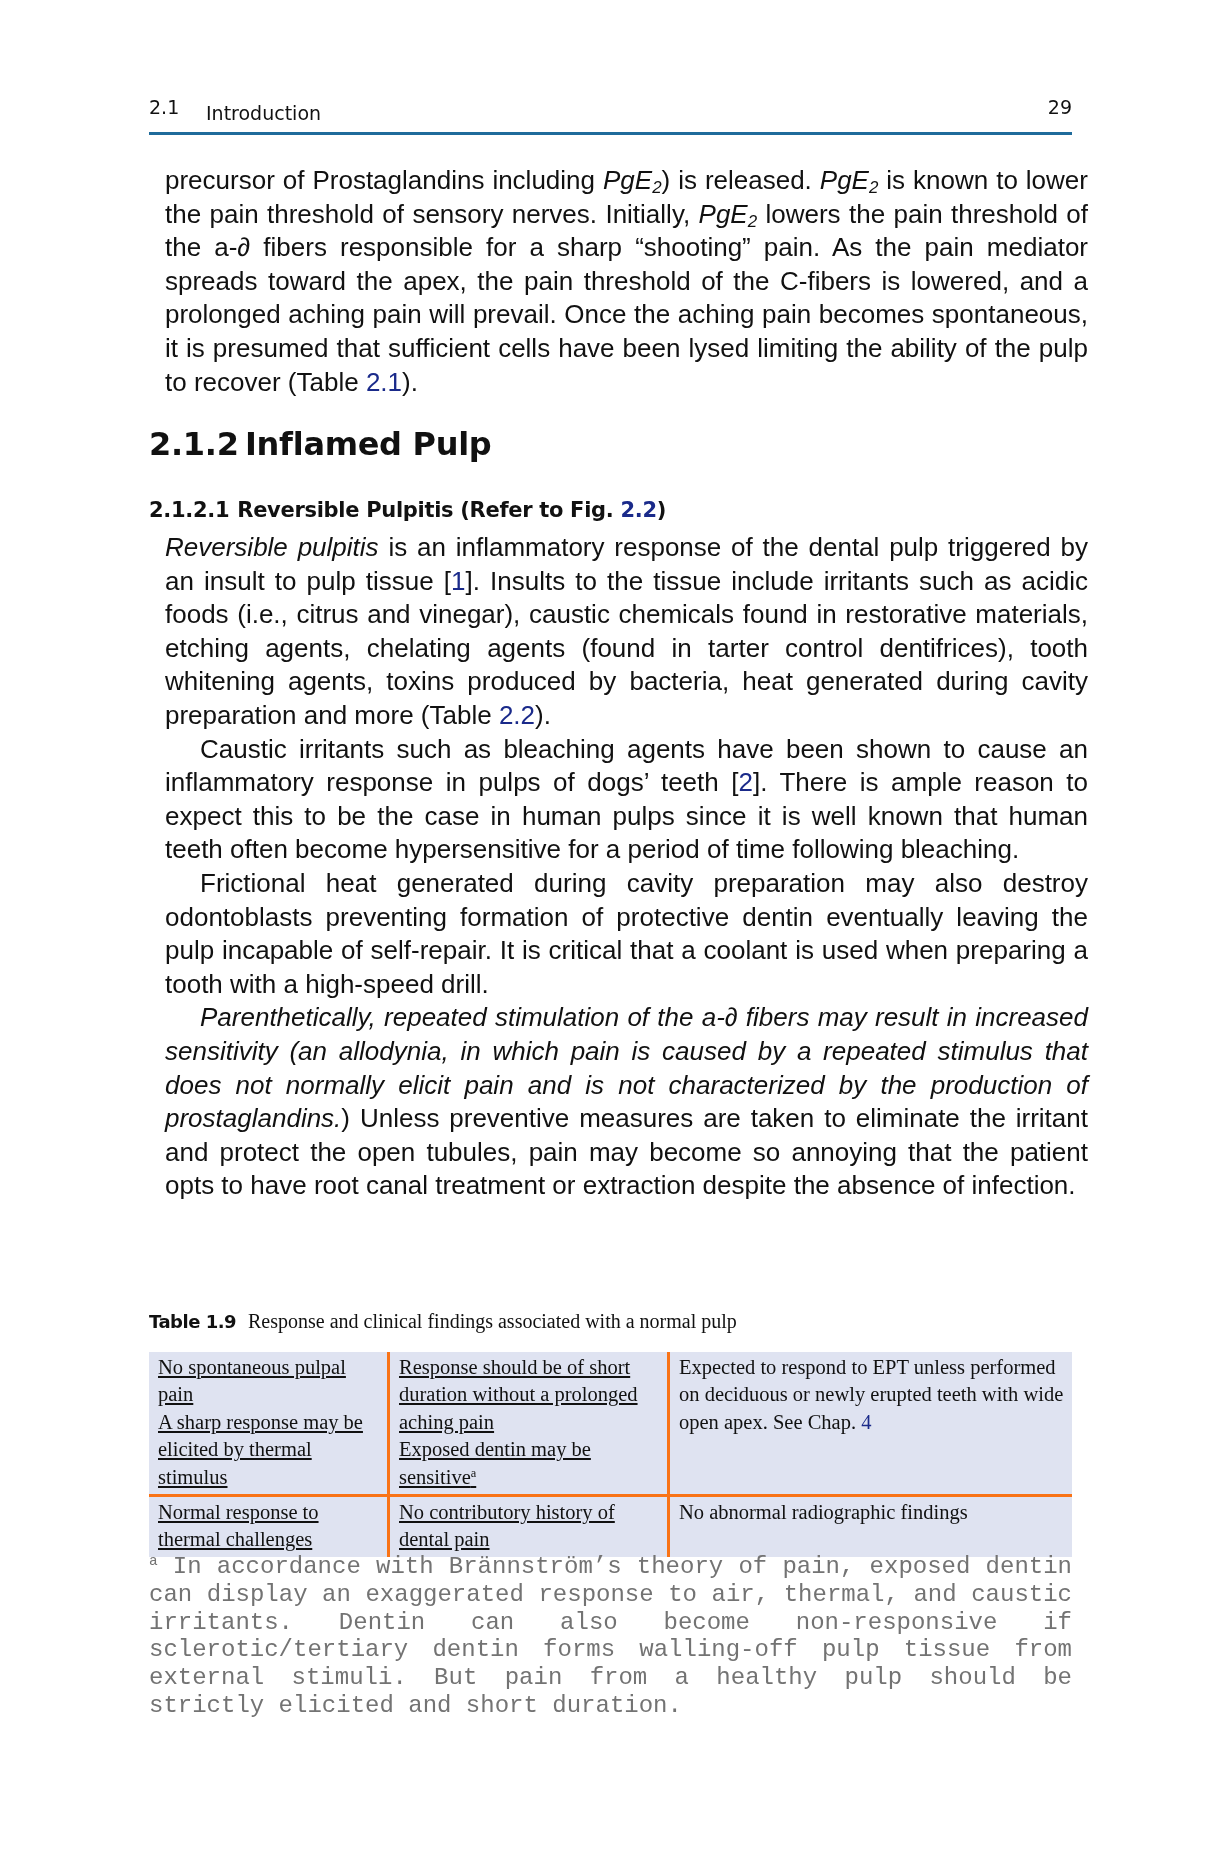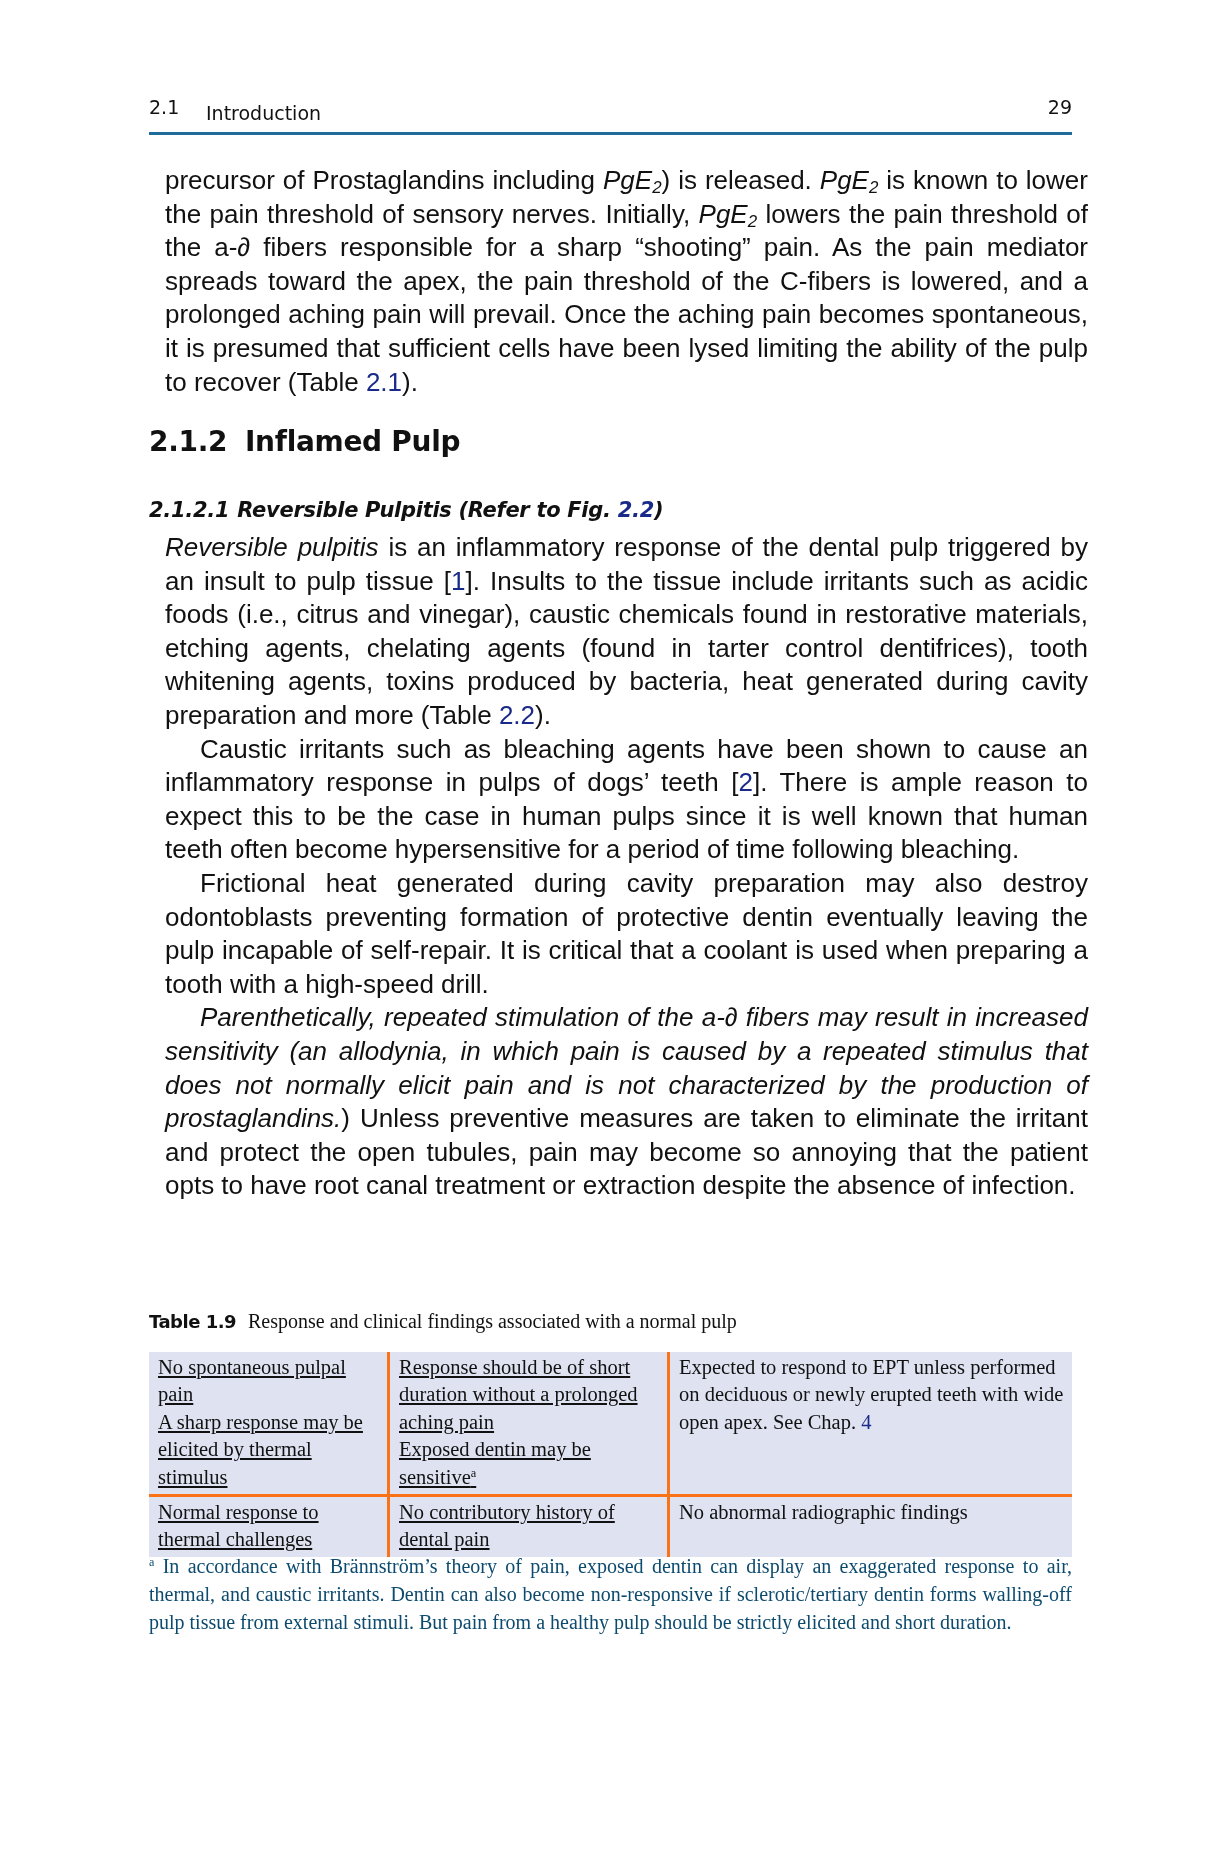--- a/index.html
+++ b/index.html
@@ -21,27 +21,27 @@
     }
     .body-block p { margin: 0; }
     .body-block p.indent { text-indent: 35px; }
     .link { color: #1a2a8a; }
     sub { font-size: 0.65em; vertical-align: -0.25em; line-height: 0; }
     sup { font-size: 0.6em; vertical-align: 0.55em; line-height: 0; }
 
     .h2 {
       position: absolute; left: 0; top: 425px;
       font-family: "DejaVu Sans", sans-serif; font-weight: bold;
-      font-size: 28px; color: #111; letter-spacing: -0.3px;
+      font-size: 32px; color: #111; letter-spacing: -0.3px;
     }
     .h2 .num { display: inline-block; width: 96px; }
     .h3 {
       position: absolute; left: 0; top: 498px;
       font-family: "DejaVu Sans", sans-serif; font-weight: bold;
-      font-size: 21px; color: #111; letter-spacing: -0.3px; font-style: italic;
+      font-size: 21px; color: #111; letter-spacing: -0.3px;
     }
     .h3 .num { margin-right: 8px; }
 
     .caption {
       position: absolute; left: 0; top: 1310px;
       font-size: 20px; color: #111;
     }
     .caption .label { font-family: "DejaVu Sans", sans-serif; font-weight: bold; font-size: 18px; letter-spacing: -0.5px; margin-right: 12px; }
     .caption .text { font-family: "Liberation Serif", serif; }
 
@@ -54,21 +54,21 @@
     .table tr:first-child td { border-top: none; }
     .table td:first-child { border-left: none; }
     .table td:last-child { border-right: none; }
     .table tr:last-child td { border-bottom: none; }
     .table .c1 { width: 221px; }
     .table .c2 { width: 260px; }
     .cell-line { display: block; text-decoration: underline; }
 
     .footnote {
       position: absolute; left: 0; top: 1553px; width: 923px;
-      font-family: Liberation Serif, serif; font-size: 20px; line-height: 27.8px; color: #0c4a6e;
+      font-family: Liberation Mono, monospace; font-size: 24px; line-height: 27.8px; color: #737373;
       text-align: justify;
     }
     .footnote p { margin: 0; }
   </style>
 </head>
 <body>
 
 <div class="page">
 
   <div class="running-head">

